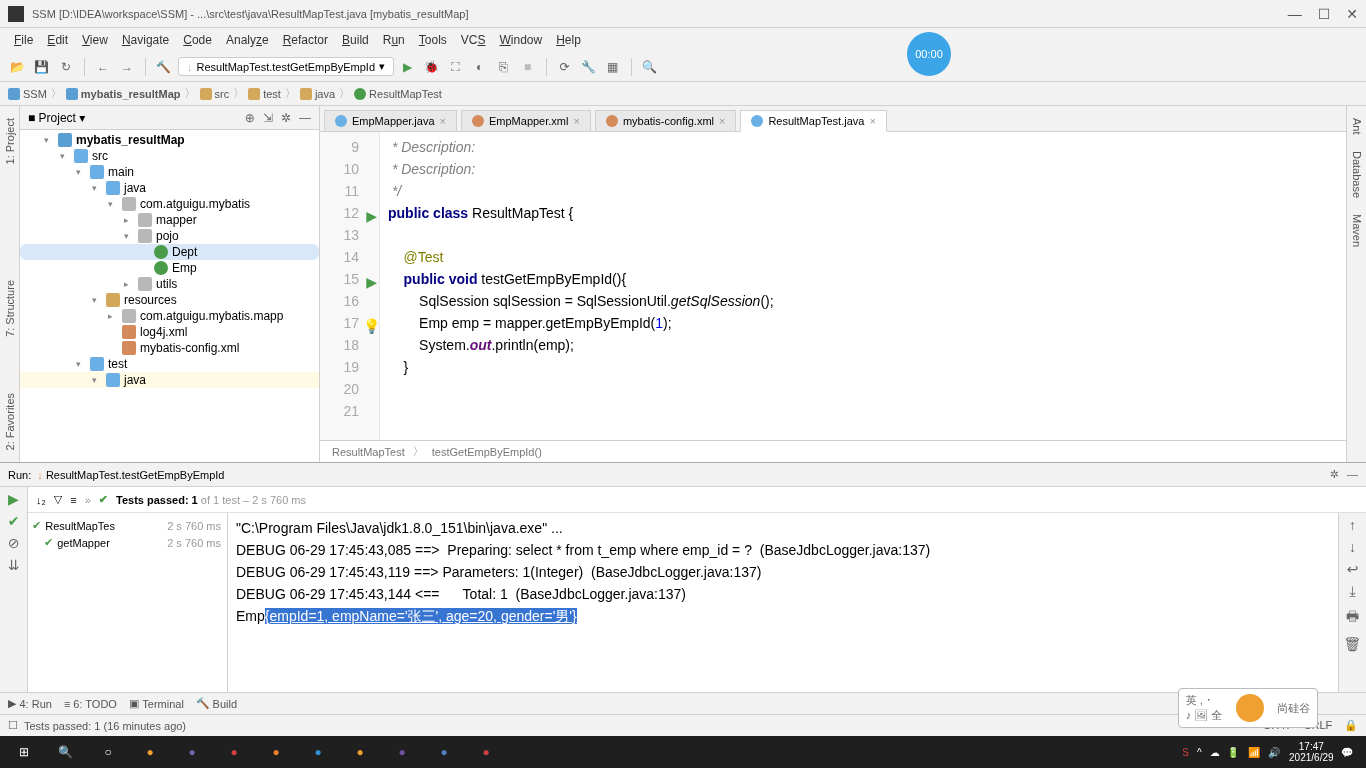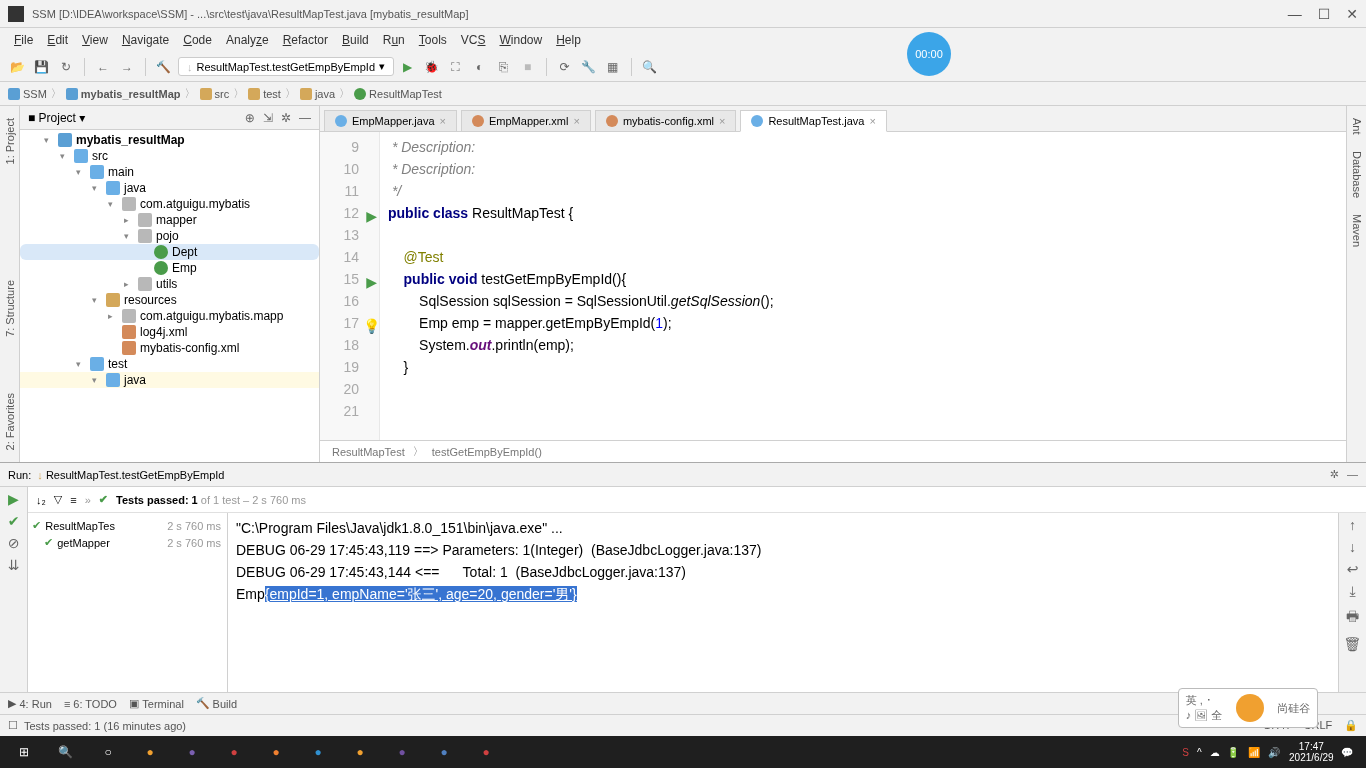--- a/index.html
+++ b/index.html
@@ -418,20 +418,21 @@
               <span class="time">2 s 760 ms</span>
             </div>
             <div class="test-item" style="padding-left: 12px;">
               <span class="check">✔</span>
               <span>getMapper</span>
               <span class="time">2 s 760 ms</span>
             </div>
           </div>
         <div class="console" id="console">
             <div class="cline">"C:\Program Files\Java\jdk1.8.0_151\bin\java.exe" ...</div>
+            <div class="cline">DEBUG 06-29 17:45:43,085 ==&gt;  Preparing: select * from t_emp where emp_id = ?  (BaseJdbcLogger.java:137)</div>
             <div class="cline">DEBUG 06-29 17:45:43,119 ==&gt; Parameters: 1(Integer)  (BaseJdbcLogger.java:137)</div>
             <div class="cline">DEBUG 06-29 17:45:43,144 &lt;==      Total: 1  (BaseJdbcLogger.java:137)</div>
             <div class="cline">Emp<span class="sel">{empId=1, empName='张三', age=20, gender='男'}</span></div>
           </div>
         <div class="run-right-icons">
           <span>↑</span>
           <span>↓</span>
           <span>↩</span>
           <span>⤓</span>
           <span>🖶</span>

